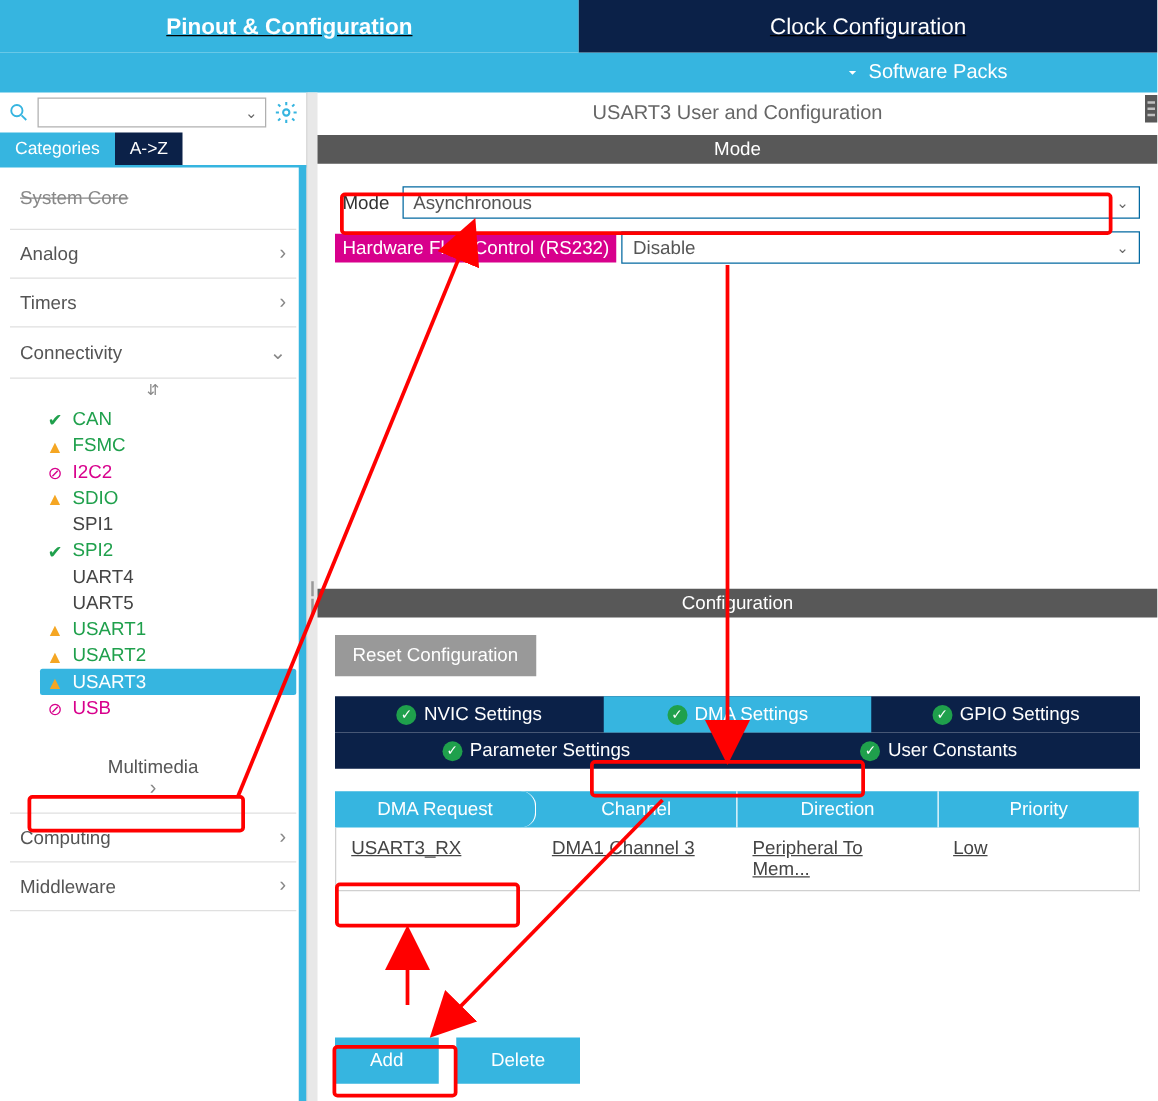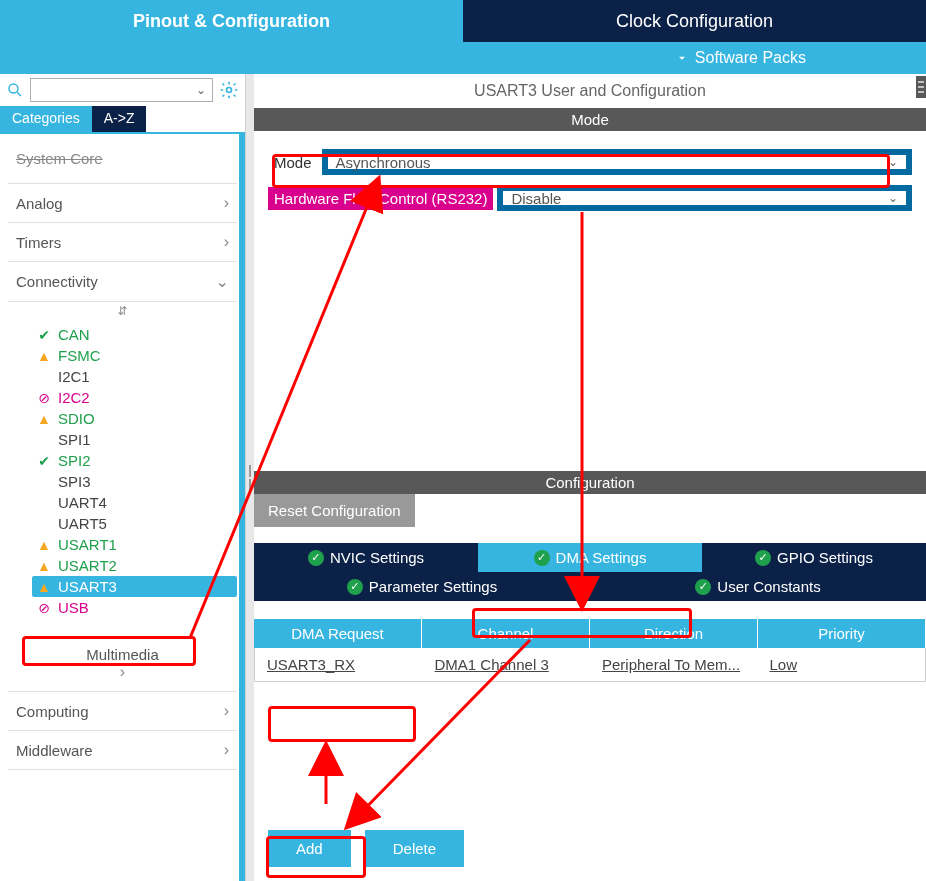--- a/index.html
+++ b/index.html
@@ -1,18 +1,18 @@
 <!DOCTYPE html>
 <html><head>
 <meta charset="utf-8">
 <style>
   * { box-sizing: border-box; margin: 0; padding: 0; font-family: Arial, Helvetica, sans-serif; }
   body { width: 926px; height: 881px; background: #fff; position: relative; overflow: hidden; }
 
-  .top-tabs { display: flex; height: 42px; }
+  .top-tabs { display: flex; height: 42px; text-decoration: underline; }
   .top-tab { flex: 1; display: flex; align-items: center; justify-content: center; font-size: 18px; color: #fff; }
   .top-tab.active { background: #36B5E0; font-weight: bold; }
   .top-tab.inactive { background: #0B2148; }
   .sub-bar { height: 32px; background: #36B5E0; display: flex; align-items: center; justify-content: flex-end; padding-right: 120px; color: #fff; font-size: 16px; gap: 6px; }
   .chev-down-svg { width: 14px; height: 14px; }
 
   .content { position: absolute; top: 74px; left: 0; right: 0; bottom: 0; display: flex; }
 
   
   .left { width: 246px; border-right: 1px solid #D0D0D0; display: flex; flex-direction: column; position: relative; }
@@ -46,34 +46,34 @@
   .splitter .bar { width: 2px; height: 12px; background: #999; }
 
   
   .right { flex: 1; display: flex; flex-direction: column; position: relative; }
   .periph-title { text-align: center; color: #666; font-size: 16px; padding: 8px 0; }
   .section-header { background: #585858; color: #fff; text-align: center; font-size: 15px; padding: 3px 0; }
   .mode-body { padding: 18px 14px 10px; height: 340px; }
   .form-row { display: flex; align-items: center; margin-bottom: 10px; }
   .form-label { font-size: 15px; color: #333; padding: 3px 6px; white-space: nowrap; }
   .form-label.highlight { background: #D8008C; color: #fff; }
-  .form-combo { flex: 1; height: 26px; border: 6px solid #0369a1; background: #fff; display: flex; align-items: center; justify-content: space-between; padding: 0 8px; margin-left: 4px; color: #555; font-size: 15px; }
-
-  .config-body { padding: 0; flex: 1; position: relative; }
+  .form-combo { flex: 1; height: 26px; border: 1px solid #0369a1; background: #fff; display: flex; align-items: center; justify-content: space-between; padding: 0 8px; margin-left: 4px; color: #555; font-size: 15px; }
+
+  .config-body { padding: 14px; flex: 1; position: relative; }
   .reset-btn { background: #999; color: #fff; border: none; padding: 8px 14px; font-size: 15px; cursor: pointer; }
   .cfg-tabs { margin-top: 16px; }
   .cfg-tab-row { display: flex; background: #0B2148; }
   .cfg-tab { flex: 1; display: flex; align-items: center; justify-content: center; gap: 6px; padding: 6px 0; color: #fff; font-size: 15px; cursor: pointer; }
   .cfg-tab.active { background: #36B5E0; }
   .check-circle { width: 16px; height: 16px; border-radius: 50%; background: #1FA04C; display: inline-flex; align-items: center; justify-content: center; color: #fff; font-size: 11px; }
 
   .dma-table { margin-top: 18px; }
   .dma-head-row { display: flex; background: #36B5E0; color: #fff; font-size: 15px; }
   .dma-head-row > div { flex: 1; padding: 6px 12px; border-right: 1px solid #fff; }
-  .dma-head-row > div:first-child { text-align: center; }
+  .dma-head-row > div:first-child { text-align: center; border-radius: 12px; }
   .dma-head-row > div:nth-child(2), .dma-head-row > div:nth-child(3), .dma-head-row > div:nth-child(4) { text-align: center; }
   .dma-data-row { display: flex; border: 1px solid #D0D0D0; border-top: none; font-size: 15px; color: #444; }
   .dma-data-row > div { flex: 1; padding: 8px 12px; text-decoration: underline; }
 
   .action-btns { position: absolute; bottom: 14px; left: 14px; display: flex; gap: 14px; }
   .action-btn { background: #36B5E0; color: #fff; border: none; padding: 10px 28px; font-size: 15px; cursor: pointer; }
 
   
   .redbox { position: absolute; border: 3px solid #FF0000; border-radius: 4px; pointer-events: none; }
   
@@ -133,43 +133,35 @@
       <div class="sort-icon">⇵</div>
       <div class="periph-list" id="periph-list">
           <div class="periph green">
             <span class="ico check">✔</span>
             <span>CAN</span>
           </div>
           <div class="periph green">
             <span class="ico warn">▲</span>
             <span>FSMC</span>
           </div>
-          <div class="periph gray">
-            <span class="ico "></span>
-            <span>I2C1</span>
-          </div>
           <div class="periph magenta">
             <span class="ico prohibit">⊘</span>
             <span>I2C2</span>
           </div>
           <div class="periph green">
             <span class="ico warn">▲</span>
             <span>SDIO</span>
           </div>
           <div class="periph gray">
             <span class="ico "></span>
             <span>SPI1</span>
           </div>
           <div class="periph green">
             <span class="ico check">✔</span>
             <span>SPI2</span>
-          </div>
-          <div class="periph gray">
-            <span class="ico "></span>
-            <span>SPI3</span>
           </div>
           <div class="periph gray">
             <span class="ico "></span>
             <span>UART4</span>
           </div>
           <div class="periph gray">
             <span class="ico "></span>
             <span>UART5</span>
           </div>
           <div class="periph green">

